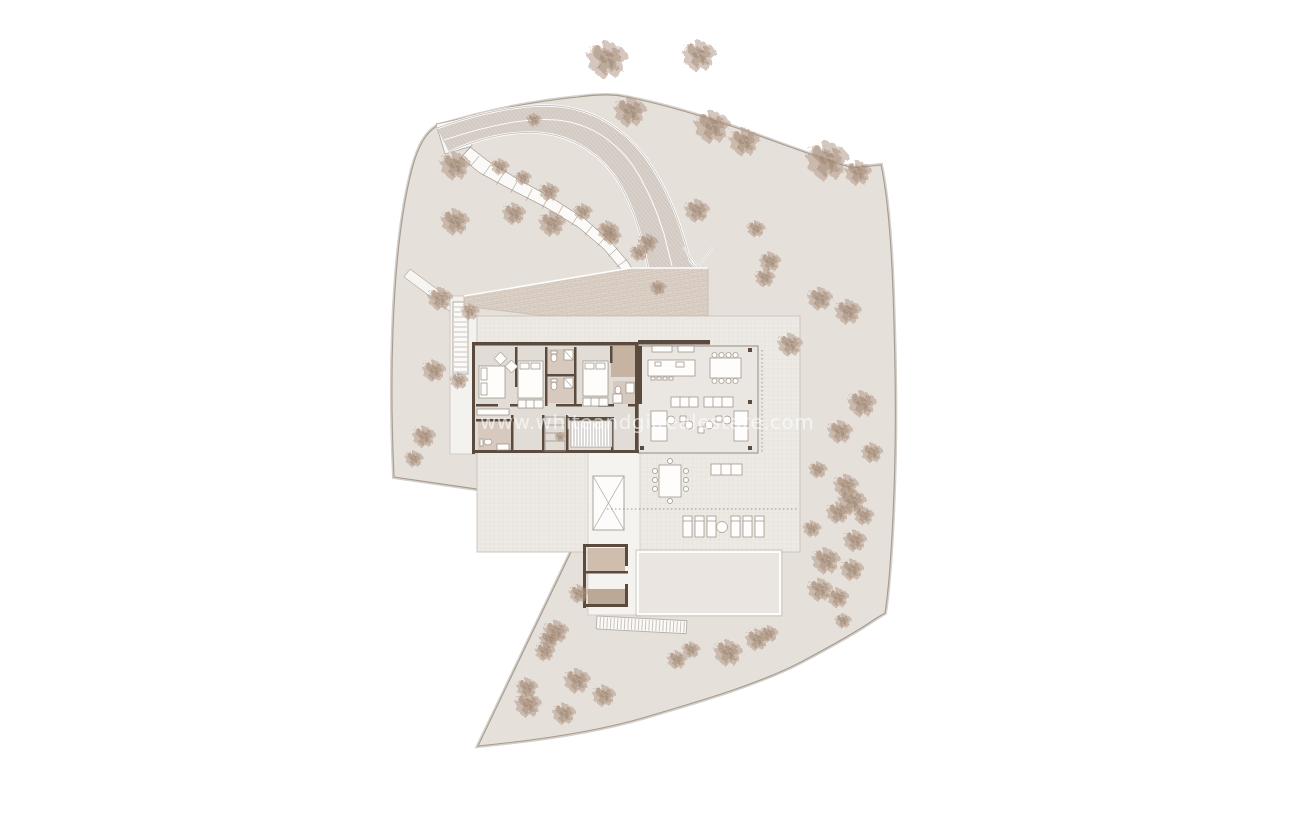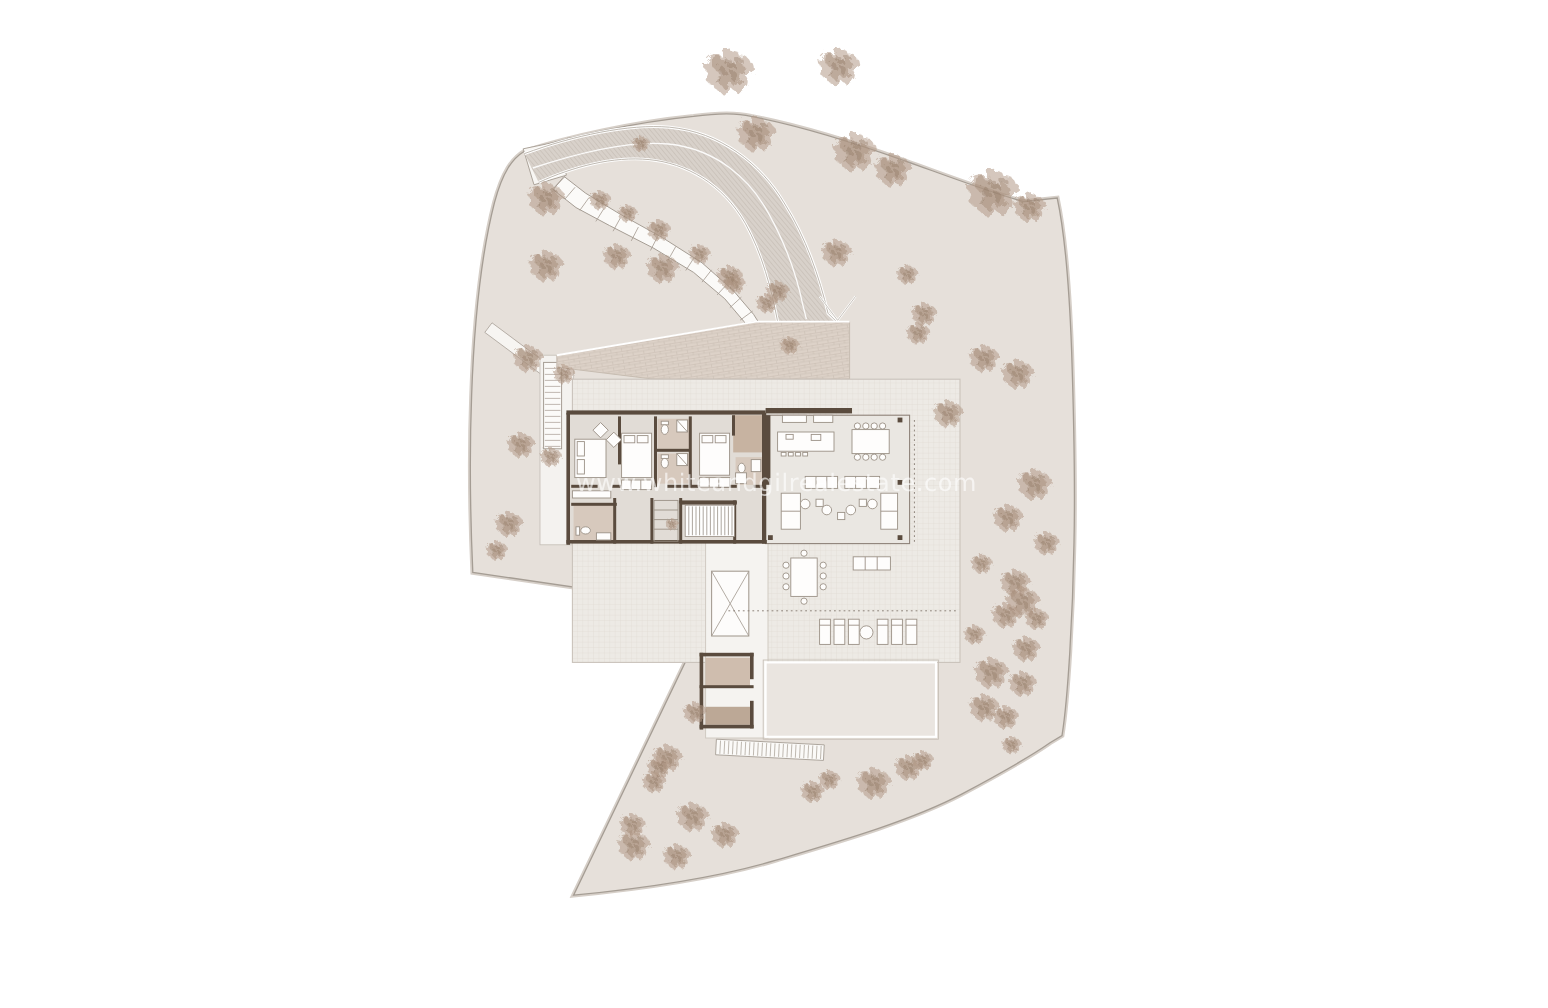--- a/index.html
+++ b/index.html
@@ -1,19 +1,19 @@
 <!DOCTYPE html>
 <html><head>
 <meta charset="utf-8">
 <style>
   html,body{margin:0;padding:0;background:#ffffff;}
   #stage{position:relative;width:1290px;height:840px;background:#ffffff;overflow:hidden;
          font-family:"DejaVu Sans","Liberation Sans",sans-serif;}
   #site-svg{position:absolute;left:0;top:0;width:1290px;height:840px;}
-  #watermark{position:absolute;left:480px;top:390px;width:330px;text-align:center;
+  #watermark{position:absolute;left:480px;top:410px;width:330px;text-align:center;
              font-size:20px;letter-spacing:0.5px;color:rgba(255,255,255,0.62);
              font-family:"DejaVu Sans","Liberation Sans",sans-serif;white-space:nowrap;
              pointer-events:none;}
 </style>
 </head>
 <body>
 
 <div id="stage">
   <svg id="site-svg" viewBox="0 0 1290 840">
     <defs>

